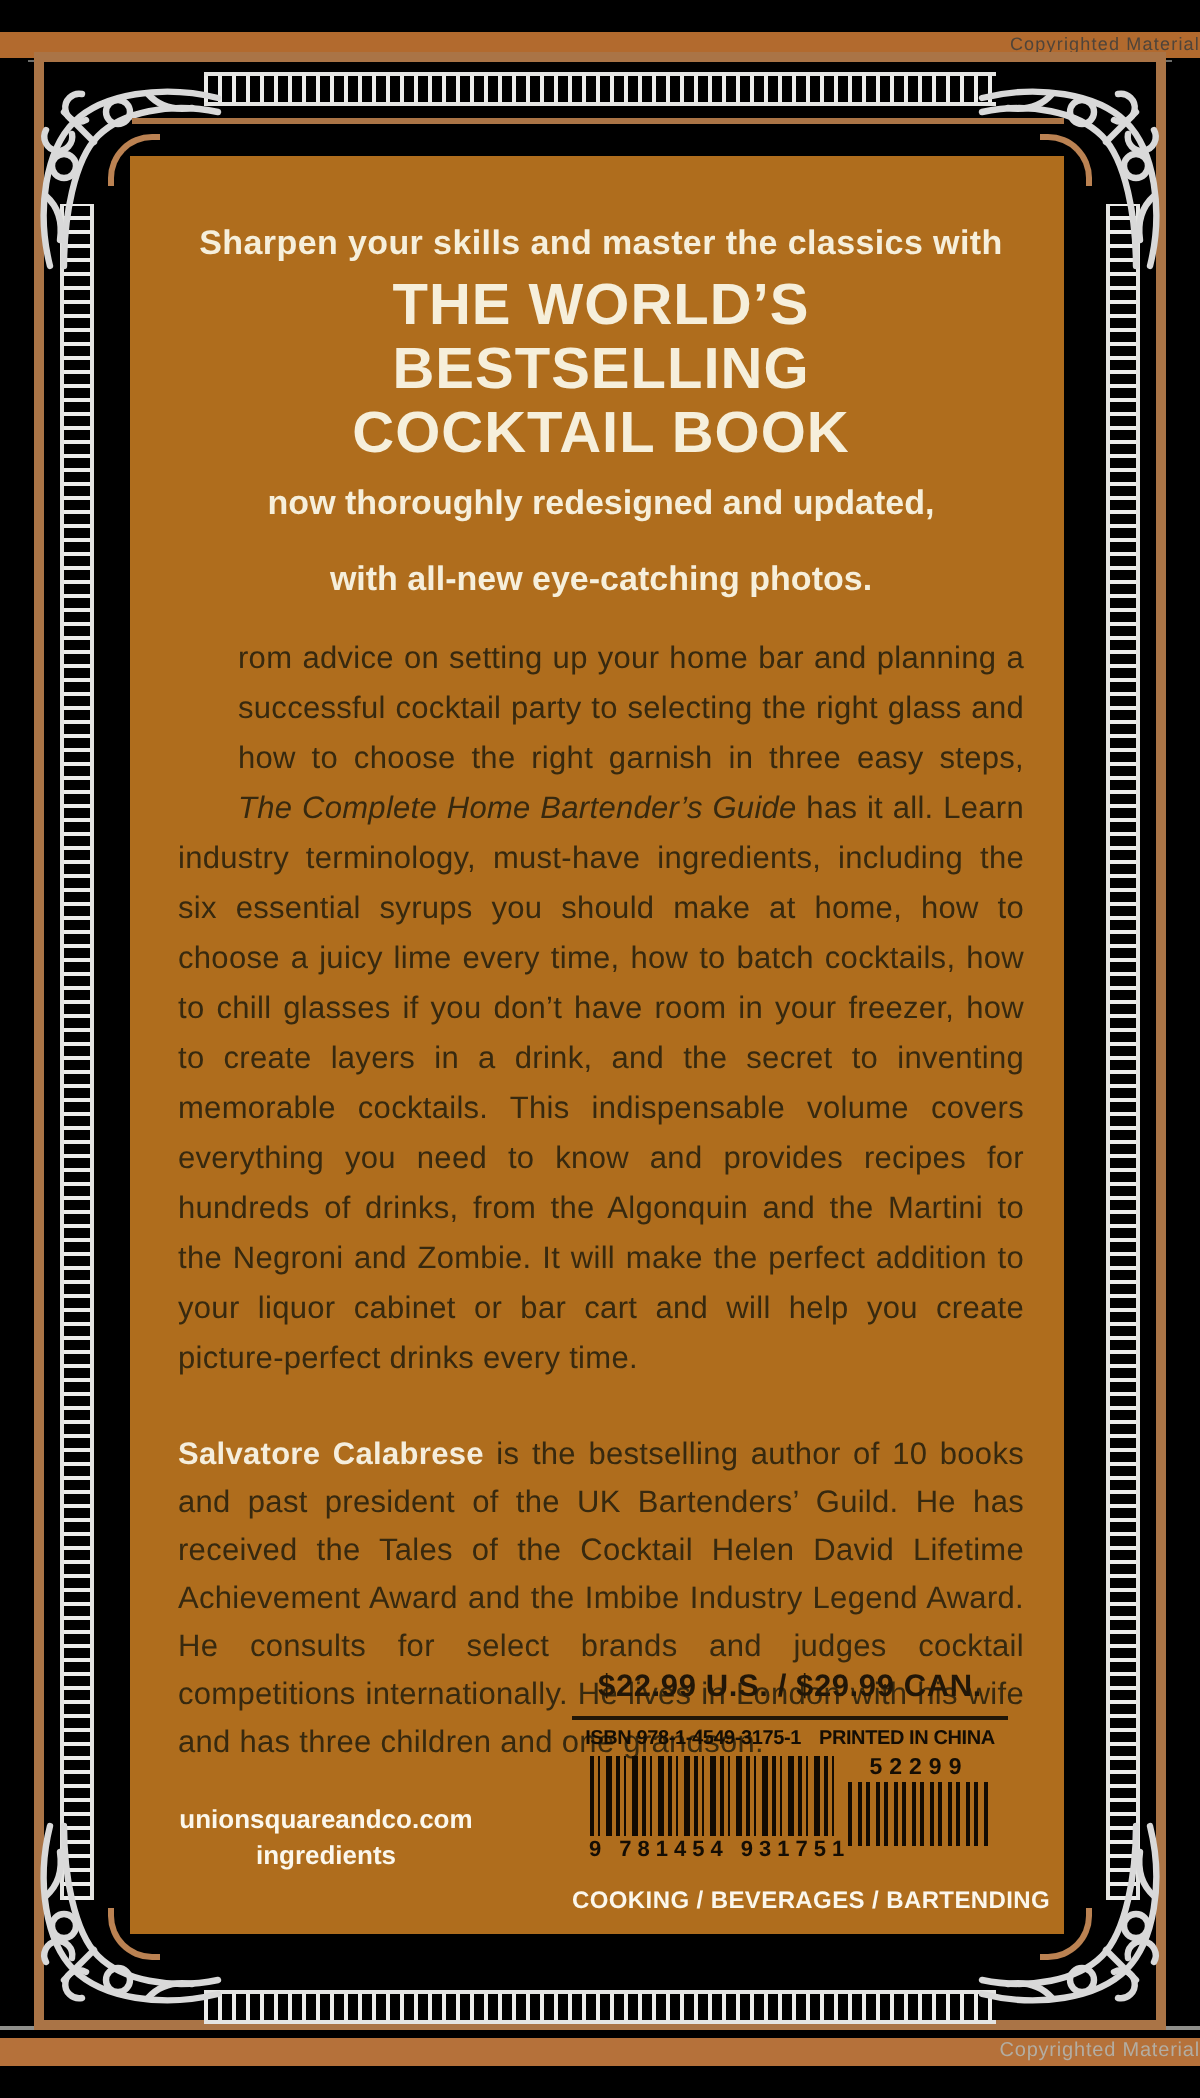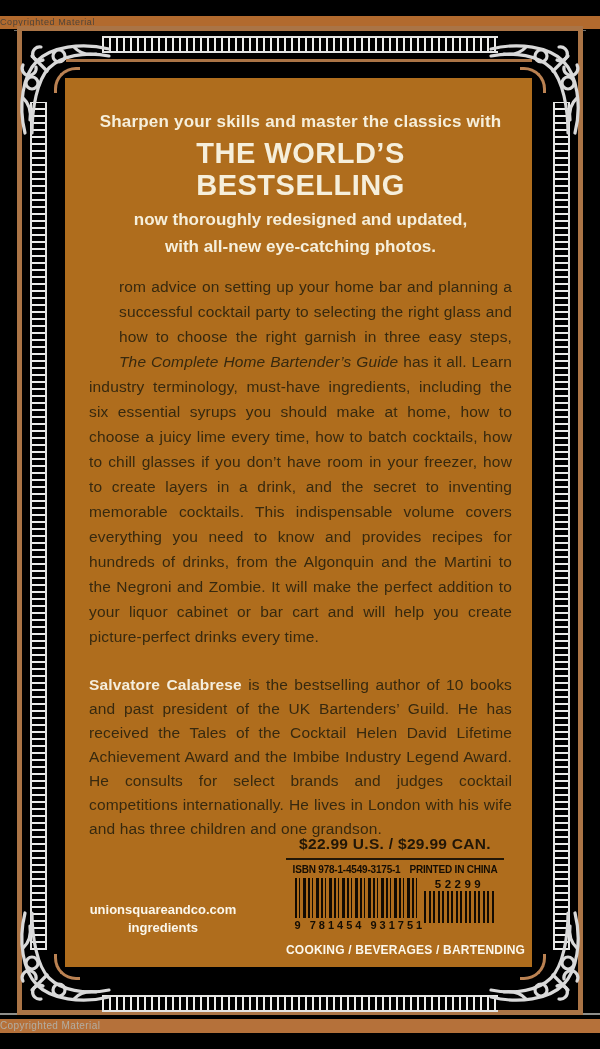--- a/index.html
+++ b/index.html
@@ -2,21 +2,21 @@
 <html><head>
 <meta charset="utf-8">
 <style>
   * { margin:0; padding:0; box-sizing:border-box; }
   html,body { background:#000; }
   body {
     width:600px; height:1049px; position:relative; overflow:hidden;
     font-family:"Liberation Sans", sans-serif;
   }
   
-  .copy-bar { position:absolute; left:0; right:0; text-align:left; }
+  .copy-bar { position:absolute; left:0; right:0; text-align:right; }
   .copy-bar.top { top:16px; height:13px; background:#b26a2e; color:#4f443a;
     font-size:9px; line-height:13px; letter-spacing:.6px; }
   .copy-bar.bottom { top:1019px; height:14px; background:#b5713a; color:#b3ada2;
     font-size:10px; line-height:13px; letter-spacing:.4px; }
   .silver-line { position:absolute; left:0; right:0; height:2px; background:#8f8f8b; }
   .silver-line.tln { top:30px; left:14px; right:14px; height:1px; background:#6f6f6c; }
   .silver-line.bln { top:1013px; }
   
   .copper-rect { position:absolute; left:17px; right:17px; top:26px; bottom:34px;
     border:5px solid #aa7446; }
@@ -42,21 +42,21 @@
   .arc.bl { left:54px; top:954px; border-bottom-width:3px; border-left-width:3px; border-bottom-left-radius:22px; }
   .arc.br { right:54px; top:954px; border-bottom-width:3px; border-right-width:3px; border-bottom-right-radius:22px; }
   
   .panel { position:absolute; left:65px; top:78px; width:467px; height:889px;
     background:#af6d1d; padding:28px 20px 0 24px; }
   .headline { text-align:center; color:#f6efdb; font-weight:bold; }
   .headline .tag   { font-size:17px; letter-spacing:.2px; margin-top:6px; }
   .headline .big   { font-size:29px; line-height:32px; letter-spacing:.5px; margin-top:5px; }
   .headline .big2  { margin-top:0; }
   .headline .sub   { font-size:17px; line-height:23px; margin-top:7px; }
-  .headline .sub2  { margin-top:4px; }
+  .headline .sub2  { margin-top:15px; }
   .body-copy { margin-top:16px; color:#37290f; font-size:15.5px; line-height:25px;
     text-align:justify; letter-spacing:.15px; }
   .drop-gap { float:left; width:30px; height:100px; }
   .book-title { font-style:italic; }
   .bio { margin-top:24px; color:#37290f; font-size:15.5px; line-height:24px;
     text-align:justify; letter-spacing:.15px; }
   .bio .name { color:#f5eedd; font-weight:bold; }
   
   .retail { position:absolute; right:28px; top:757px; width:218px; }
   .price { font-size:15.5px; font-weight:bold; color:#211607; text-align:center;
@@ -151,20 +151,21 @@
 <div class="arc tl"></div>
 <div class="arc tr"></div>
 <div class="arc bl"></div>
 <div class="arc br"></div>
 
 <div class="panel">
 
   <div class="headline">
     <div class="tag">Sharpen your skills and master the classics with</div>
     <div class="big">THE WORLD’S BESTSELLING</div>
+    <div class="big big2">COCKTAIL BOOK</div>
     <div class="sub">now thoroughly redesigned and updated,</div>
     <div class="sub sub2">with all-new eye-catching photos.</div>
   </div>
 
   <p class="body-copy"><span class="drop-gap"></span><span>rom advice on setting up your home bar and planning a successful cocktail party to selecting the right glass and how to choose the right garnish in three easy steps, </span><span class="book-title">The Complete Home Bartender’s Guide</span><span> has it all. Learn industry terminology, must-have ingredients, including the six essential syrups you should make at home, how to choose a juicy lime every time, how to batch cocktails, how to chill glasses if you don’t have room in your freezer, how to create layers in a drink, and the secret to inventing memorable cocktails. This indispensable volume covers everything you need to know and provides recipes for hundreds of drinks, from the Algonquin and the Martini to the Negroni and Zombie. It will make the perfect addition to your liquor cabinet or bar cart and will help you create picture-perfect drinks every time.</span></p>
 
   <p class="bio"><span class="name">Salvatore Calabrese</span><span> is the bestselling author of 10 books and past president of the UK Bartenders’ Guild. He has received the Tales of the Cocktail Helen David Lifetime Achievement Award and the Imbibe Industry Legend Award. He consults for select brands and judges cocktail competitions internationally. He lives in London with his wife and has three children and one grandson.</span></p>
 
   <div class="retail">
     <div class="price">$22.99 U.S. / $29.99 CAN.</div>

